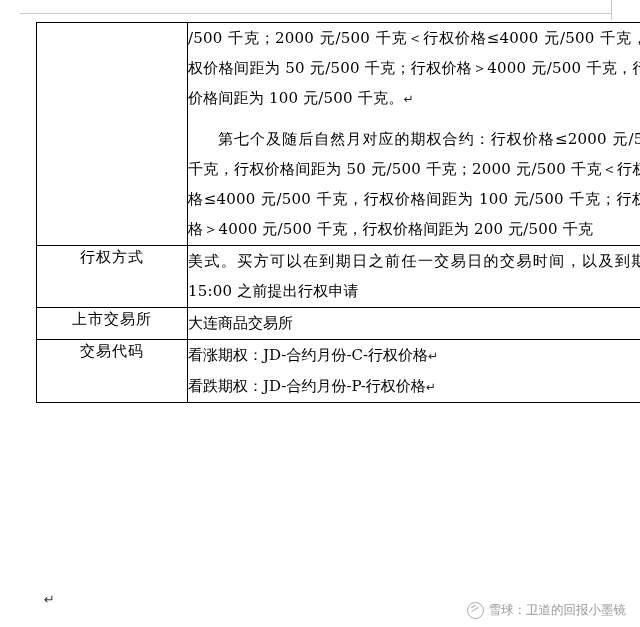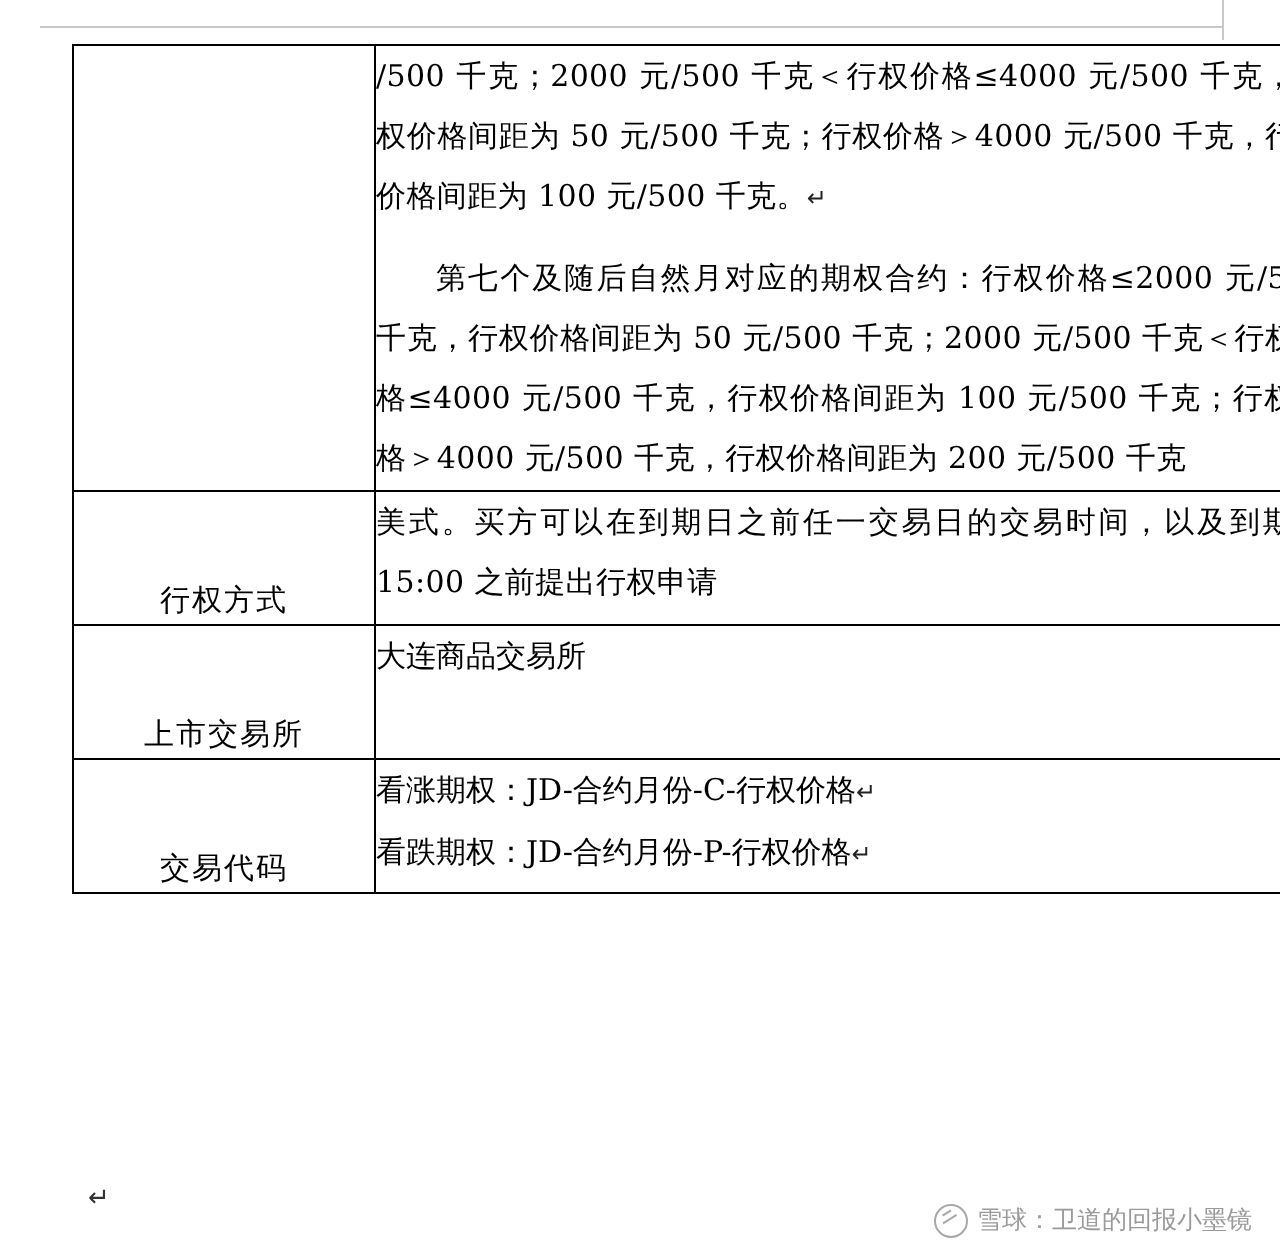--- a/index.html
+++ b/index.html
@@ -86,21 +86,20 @@
 
   .cell-line {
     font-size: 15px;
     line-height: 30px;
     margin: 0;
   }
 
   .label-inner {
     display: block;
     padding: 2px 0;
-    margin-top: 43px;
   }
 
   
   .end-mark {
     position: absolute;
     left: 44px;
     top: 592px;
     font-family: "DejaVu Sans", sans-serif;
     font-size: 13px;
     color: #333;

